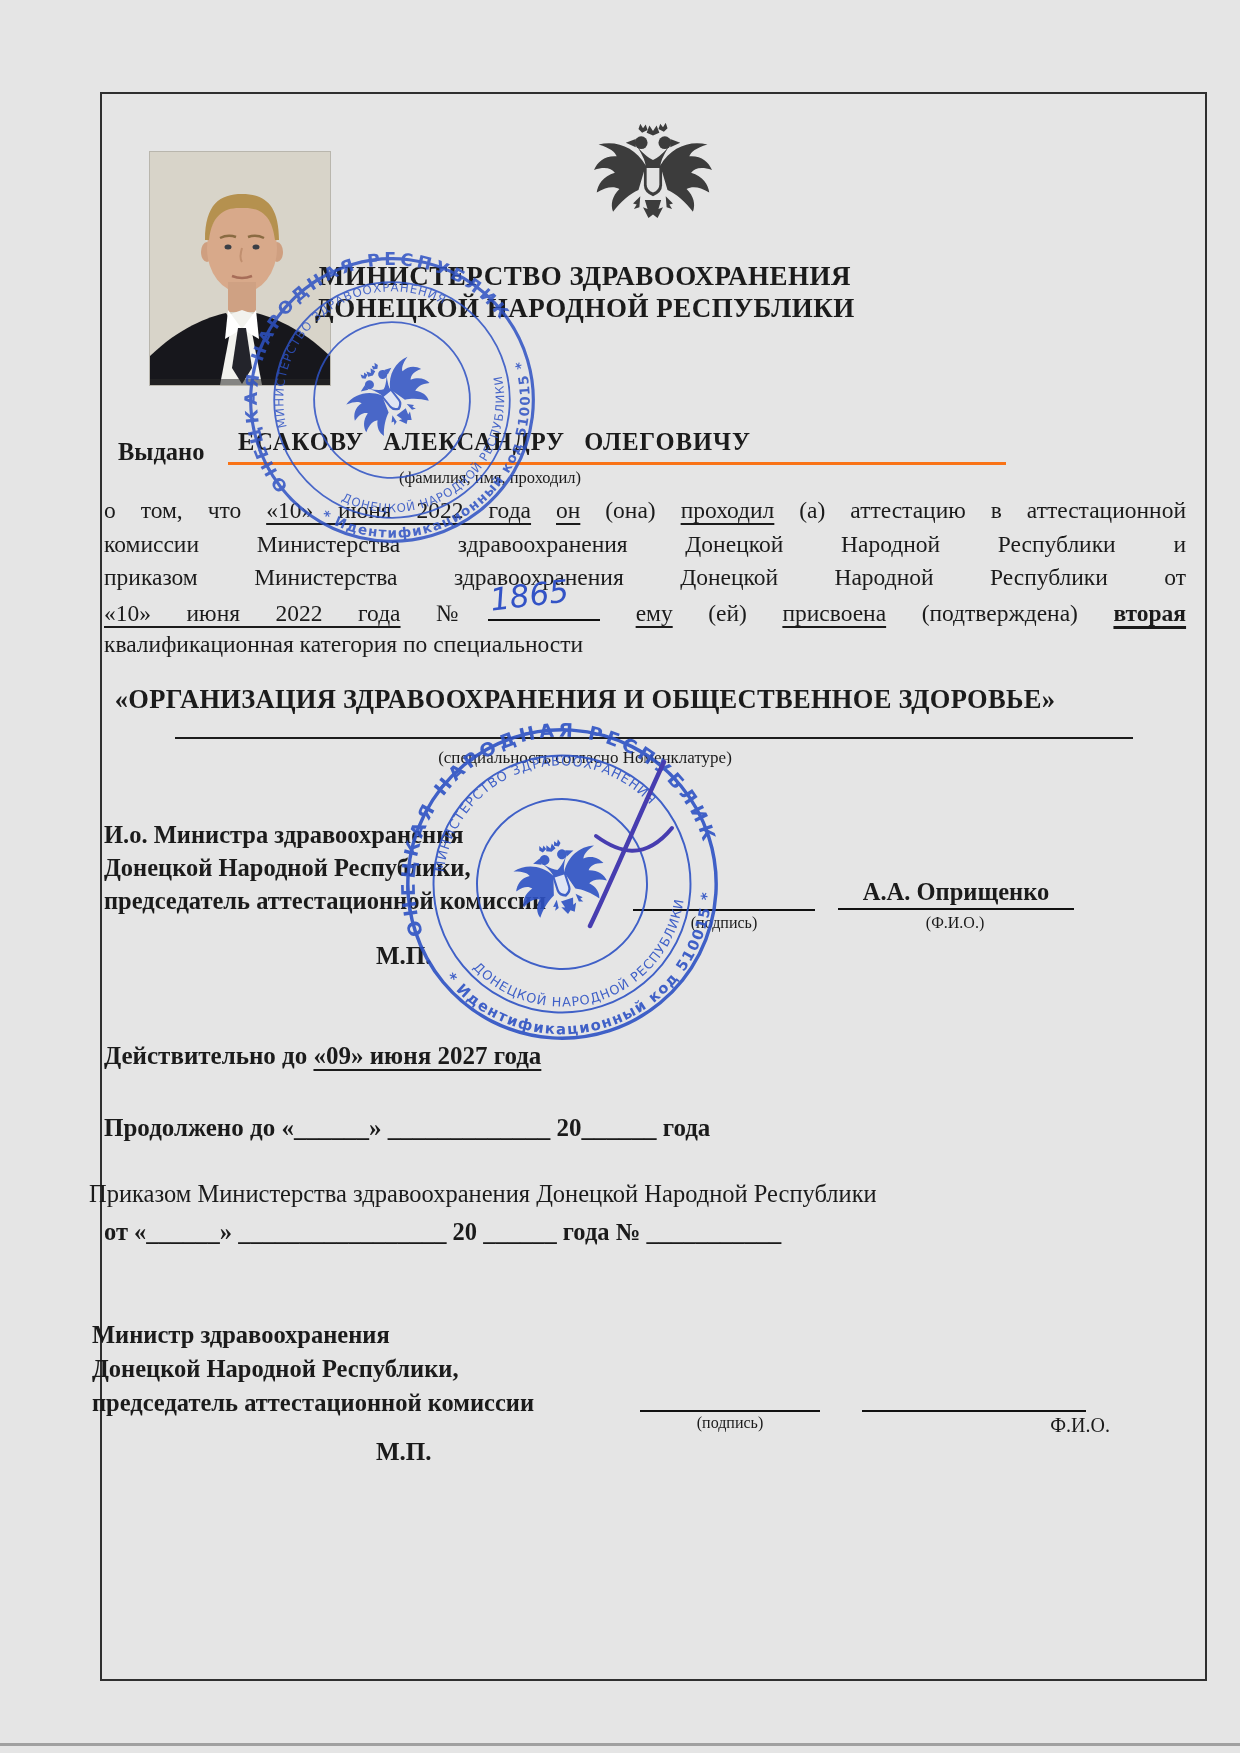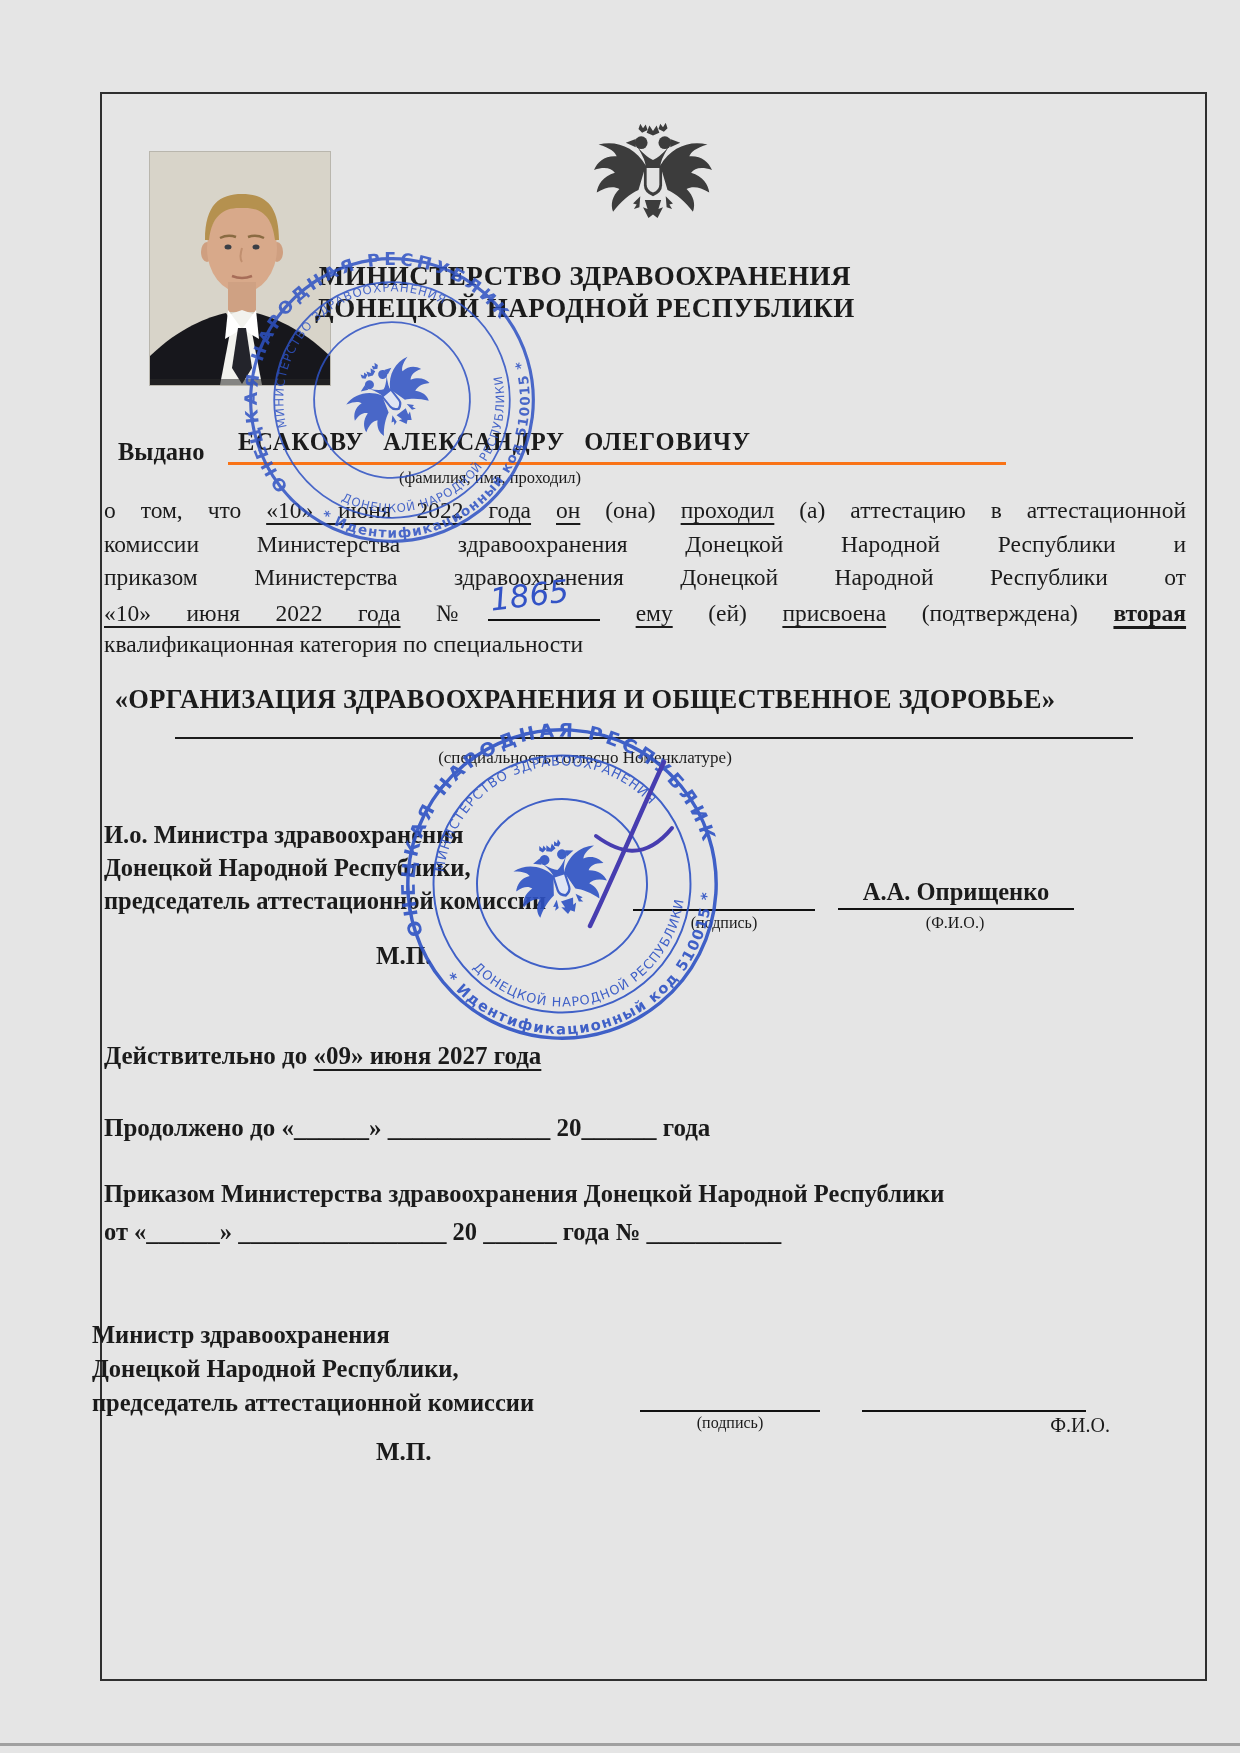--- a/index.html
+++ b/index.html
@@ -50,21 +50,21 @@
   .sigline1{position:absolute;left:633px;top:884px;width:182px;height:25px;border-bottom:2.5px solid #111;}
   .sign-caption1{position:absolute;left:620px;top:914px;width:208px;text-align:center;font-size:16px;}
   .approver-name{position:absolute;left:838px;top:878px;width:236px;height:30px;
     border-bottom:2.5px solid #111;text-align:center;font-size:24.5px;font-weight:bold;}
   .fio-caption1{position:absolute;left:870px;top:914px;width:170px;text-align:center;font-size:16px;}
   .mp1{position:absolute;left:376px;top:942px;font-size:25px;font-weight:bold;}
 
   
   .valid-line{position:absolute;left:104px;top:1042px;font-size:25px;font-weight:bold;}
   .extended-line{position:absolute;left:104px;top:1114px;font-size:25px;font-weight:bold;}
-  .order1{position:absolute;left:104px;top:1180px;font-size:24.5px;font-weight:bold;text-align:center;}
+  .order1{position:absolute;left:89px;top:1180px;font-size:24.5px;font-weight:normal;text-align:center;}
   .order2{position:absolute;left:104px;top:1218px;font-size:24.5px;font-weight:bold;}
 
   
   .minister{position:absolute;left:92px;top:1318px;font-size:24.5px;font-weight:bold;line-height:34px;}
   .sigline2{position:absolute;left:640px;top:1386px;width:180px;height:24px;border-bottom:2.5px solid #111;}
   .sign-caption2{position:absolute;left:630px;top:1414px;width:200px;text-align:center;font-size:16px;}
   .fioline2{position:absolute;left:862px;top:1386px;width:224px;height:24px;border-bottom:2.5px solid #111;}
   .fio-caption2{position:absolute;left:890px;top:1414px;width:220px;text-align:right;font-size:20px;}
   .mp2{position:absolute;left:376px;top:1438px;font-size:25px;font-weight:bold;}
 

